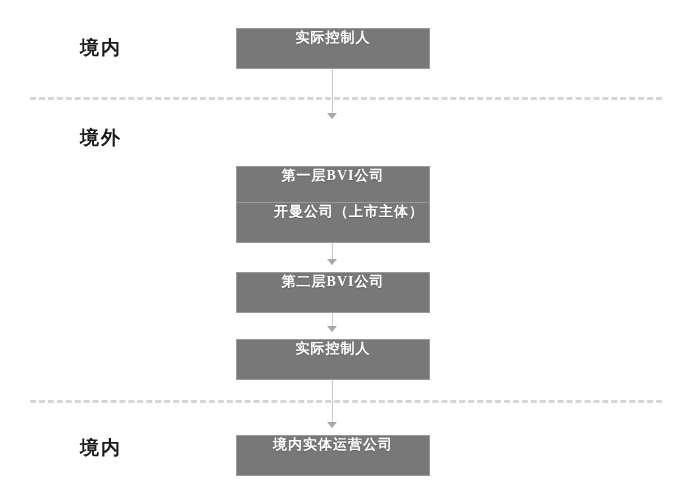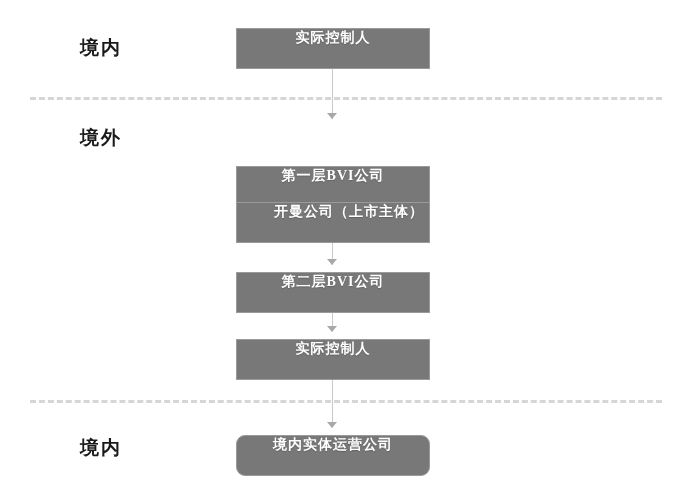--- a/index.html
+++ b/index.html
@@ -113,17 +113,17 @@
       </div>
       <div class="node" style="top: 202px; height: 41px; background: rgb(120, 120, 120); border-color: rgb(154, 154, 154); color: rgb(255, 255, 255); padding-left: 32px;">
         <span>开曼公司（上市主体）</span>
       </div>
       <div class="node" style="top: 272px; height: 41px; background: rgb(120, 120, 120); border-color: rgb(154, 154, 154); color: rgb(255, 255, 255);">
         <span>第二层BVI公司</span>
       </div>
       <div class="node" style="top: 339px; height: 41px; background: rgb(120, 120, 120); border-color: rgb(154, 154, 154); color: rgb(255, 255, 255);">
         <span>实际控制人</span>
       </div>
-      <div class="node" style="top: 435px; height: 41px; background: rgb(120, 120, 120); border-color: rgb(154, 154, 154); color: rgb(255, 255, 255); border-radius: 9px;">
+      <div class="node" style="top: 435px; height: 41px; background: rgb(120, 120, 120); border-color: rgb(154, 154, 154); color: rgb(255, 255, 255);">
         <span>境内实体运营公司</span>
       </div>
     </div>
 </div>
 
 </body></html>

